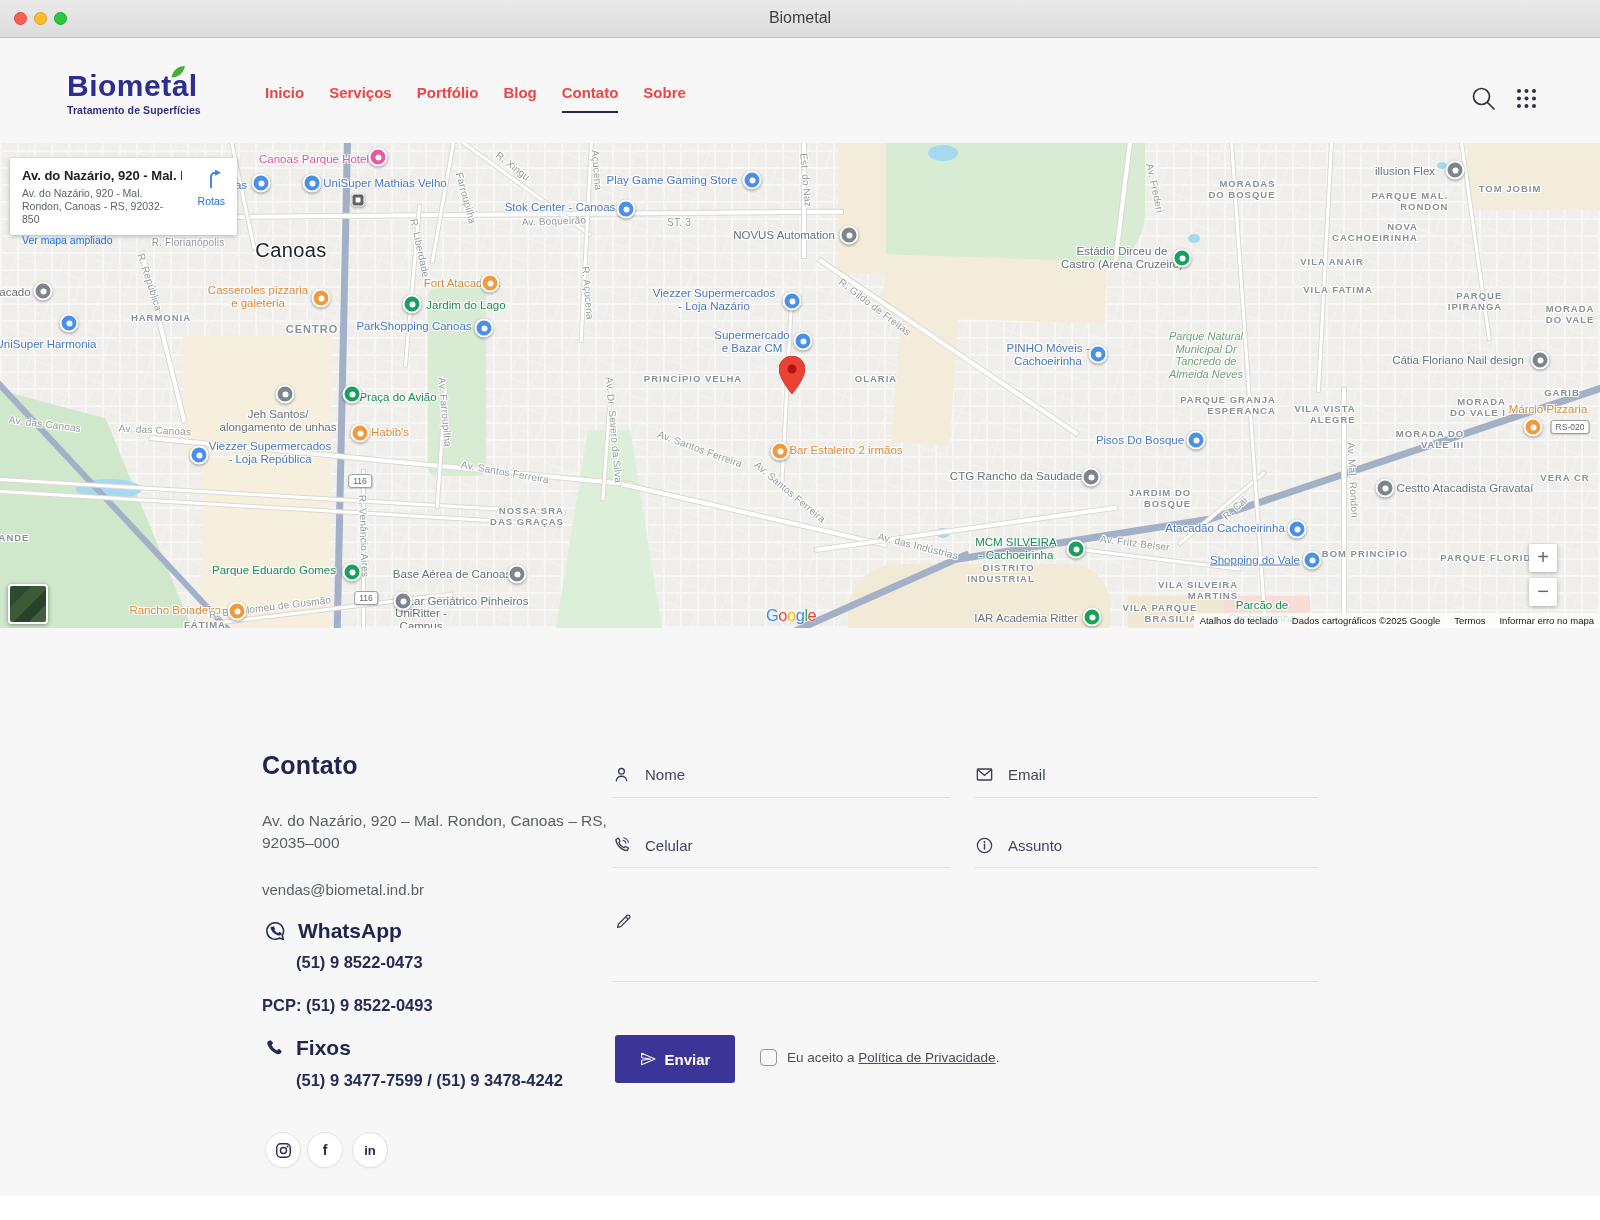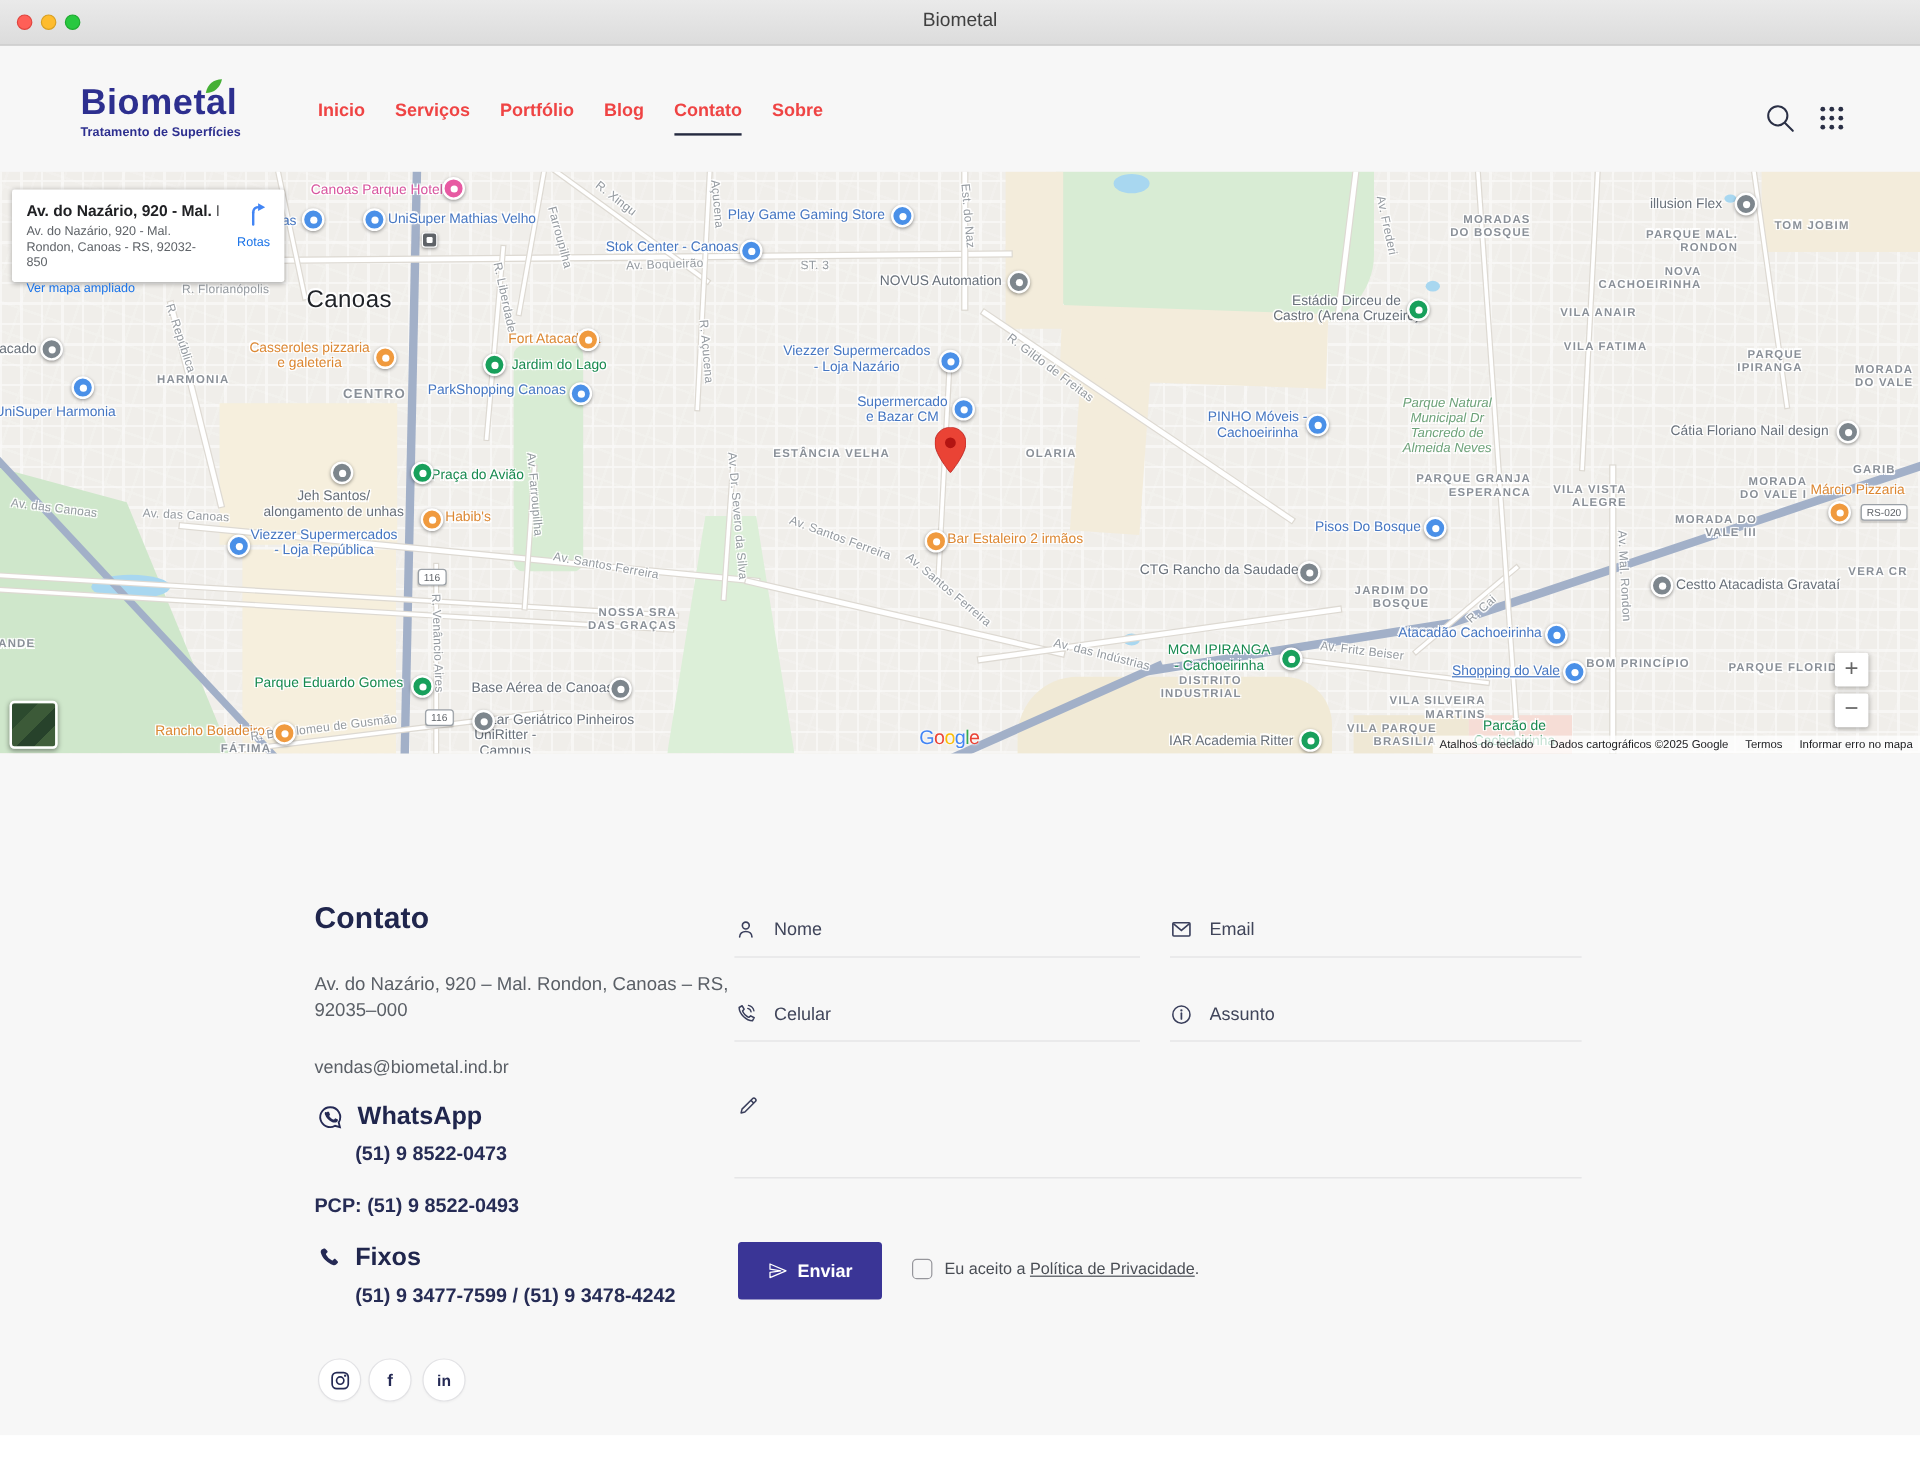--- a/index.html
+++ b/index.html
@@ -299,21 +299,21 @@
     </div>
     <div class="mlabel k-blue" style="left: 714px; top: 157px; color: rgb(69, 118, 194);">
       <div>Viezzer Supermercados</div>
       <div>- Loja Nazário</div>
     </div>
     <div class="mlabel k-blue" style="left: 752px; top: 199px; color: rgb(69, 118, 194);">
       <div>Supermercado</div>
       <div>e Bazar CM</div>
     </div>
     <div class="mlabel k-area" style="left: 693px; top: 235px; color: rgb(138, 144, 152);">
-      <div>ESTÂNCIA VELHA</div>
+      <div>PRINCÍPIO VELHA</div>
     </div>
     <div class="mlabel k-area" style="left: 876px; top: 235px; color: rgb(138, 144, 152);">
       <div>OLARIA</div>
     </div>
     <div class="mlabel k-green" style="left: 398px; top: 254px; color: rgb(24, 138, 80);">
       <div>Praça do Avião</div>
     </div>
     <div class="mlabel k-gray" style="left: 278px; top: 278px; color: rgb(104, 112, 122);">
       <div>Jeh Santos/</div>
       <div>alongamento de unhas</div>
@@ -421,21 +421,21 @@
     <div class="mlabel k-blue" style="left: 1255px; top: 417px; color: rgb(69, 118, 194); text-decoration: underline;">
       <div>Shopping do Vale</div>
     </div>
     <div class="mlabel k-area" style="left: 1365px; top: 410px; color: rgb(138, 144, 152);">
       <div>BOM PRINCÍPIO</div>
     </div>
     <div class="mlabel k-area" style="left: 1490px; top: 414px; color: rgb(138, 144, 152);">
       <div>PARQUE FLORIDO</div>
     </div>
     <div class="mlabel k-green" style="left: 1016px; top: 406px; color: rgb(24, 138, 80);">
-      <div>MCM IPIRANGA</div>
+      <div>MCM SILVEIRA</div>
       <div>- Cachoeirinha</div>
     </div>
     <div class="mlabel k-area" style="left: 1001px; top: 430px; color: rgb(138, 144, 152);">
       <div>DISTRITO</div>
       <div>INDUSTRIAL</div>
     </div>
     <div class="mlabel k-area" style="left: 527px; top: 373px; color: rgb(138, 144, 152);">
       <div>NOSSA SRA</div>
       <div>DAS GRAÇAS</div>
     </div>

